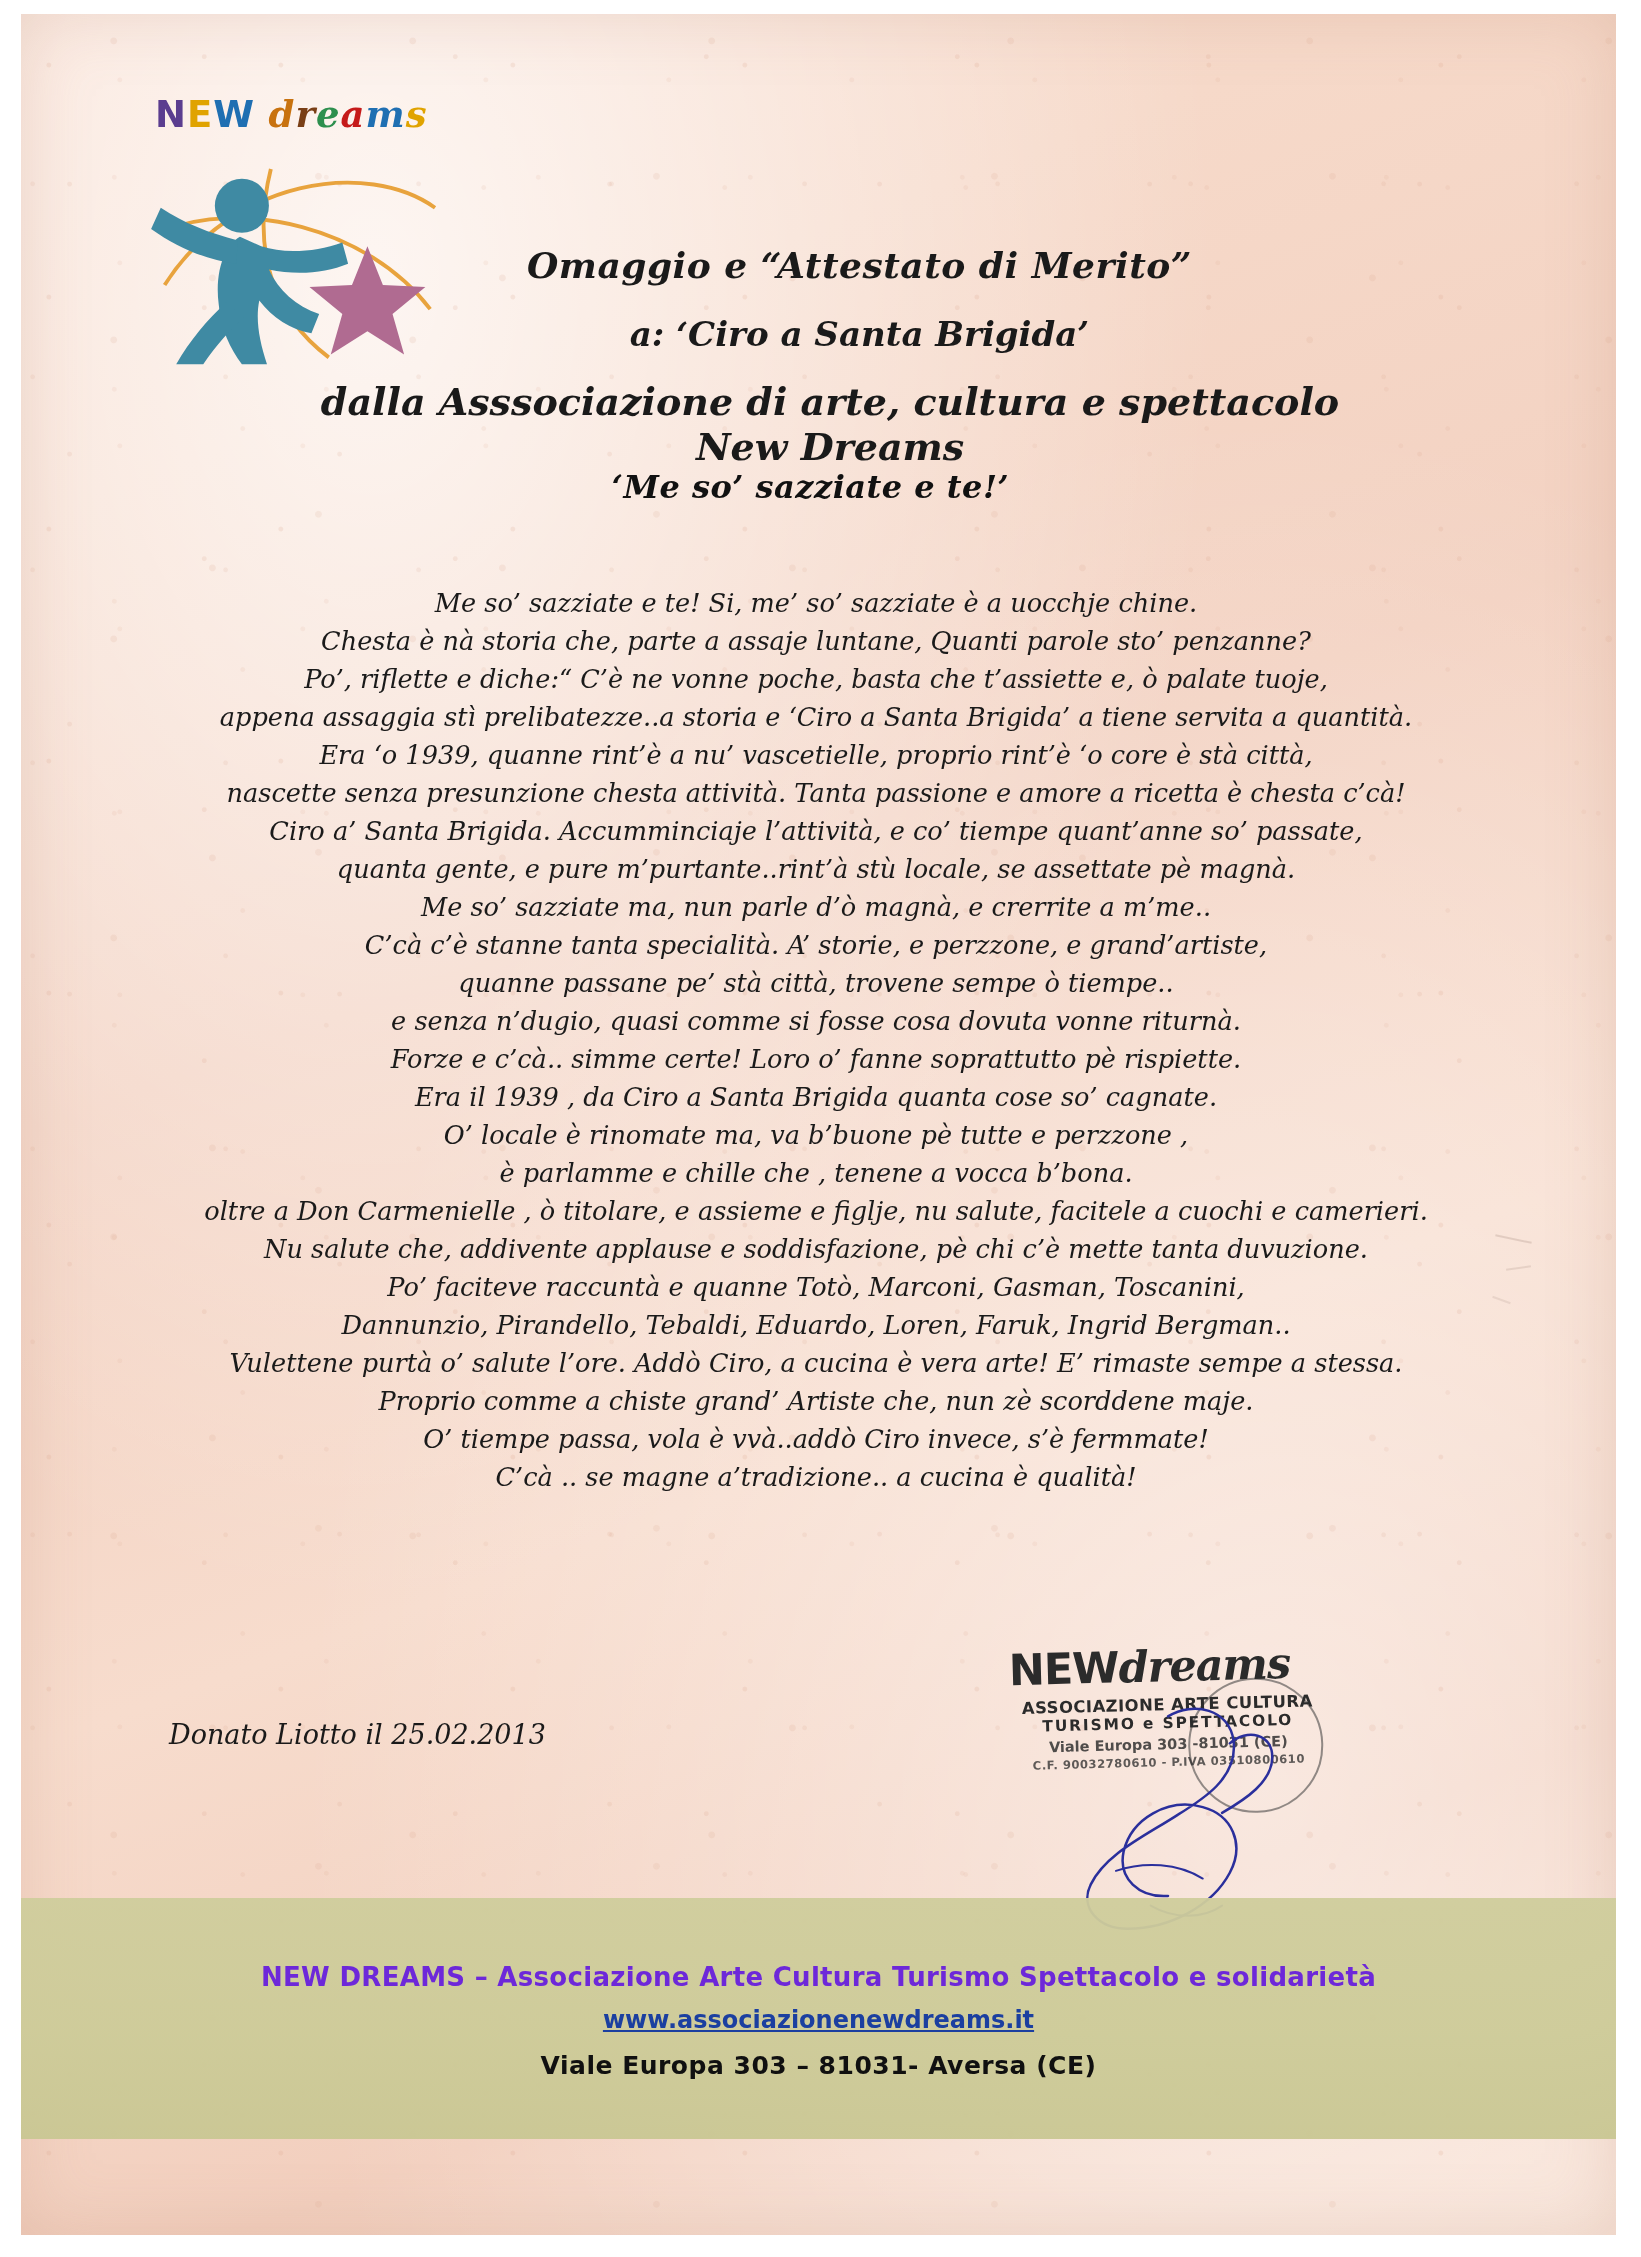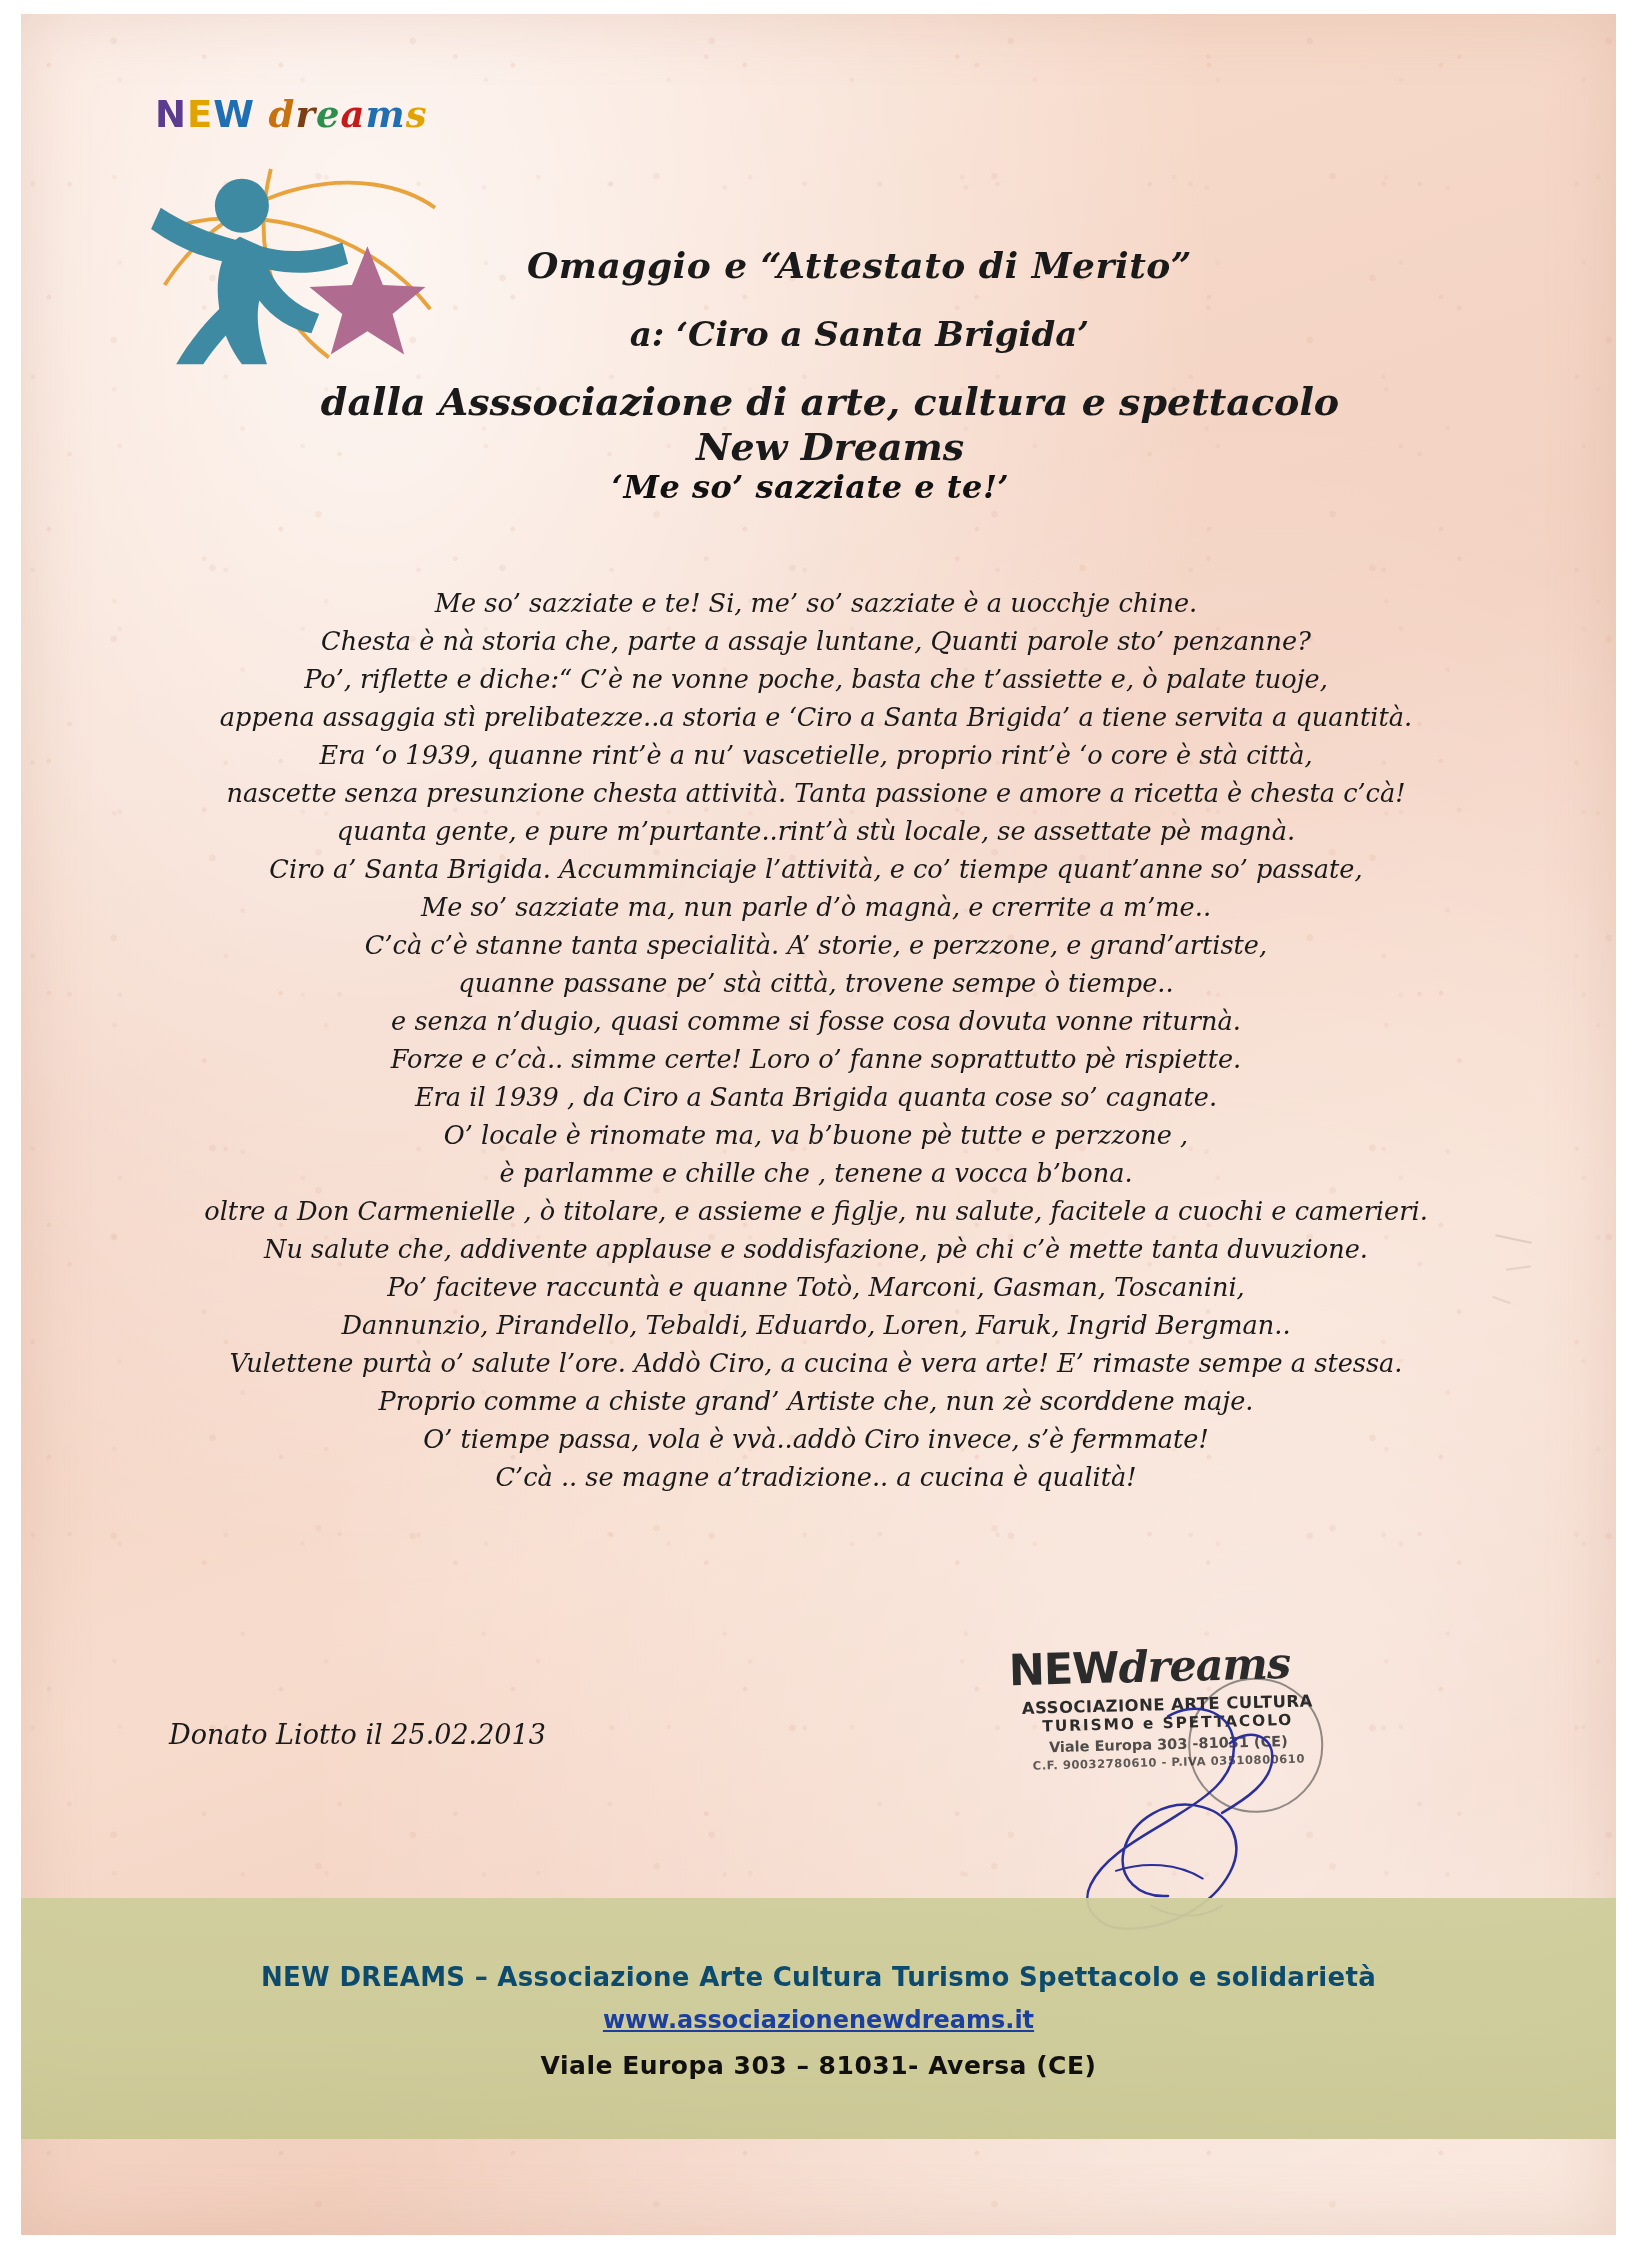--- a/index.html
+++ b/index.html
@@ -217,21 +217,21 @@
     opacity: 0.95;
   }
   .footer-line {
     position: absolute;
     width: 1595px;
     left: 21px;
     text-align: center;
     font-family: "DejaVu Sans", sans-serif;
     font-weight: bold;
   }
-  .footer-1 { top: 1962px; font-size: 26px; color: #0c4a6e; letter-spacing: 0.3px; }
+  .footer-1 { top: 1962px; font-size: 26px; color: #6d28d9; letter-spacing: 0.3px; }
   .footer-2 { top: 2006px; font-size: 24px; color: #1b3fa0; text-decoration: underline; }
   .footer-3 { top: 2051px; font-size: 25px; color: #101010; letter-spacing: 0.5px; }
 
   
   .blemish {
     position: absolute;
     background: rgba(120,90,80,0.35);
     pointer-events: none;
   }
 </style>
@@ -268,22 +268,22 @@
   <div class="title-3">dalla Asssociazione di arte, cultura e spettacolo New Dreams</div>
   <div class="poem-title">‘Me so’ sazziate e te!’</div>
 
   <div class="poem">
     <div class="line">Me so’ sazziate e te! Si, me’ so’ sazziate è a uocchje chine.</div>
     <div class="line">Chesta è nà storia che, parte a assaje luntane, Quanti parole sto’ penzanne?</div>
     <div class="line">Po’, riflette e diche:“ C’è ne vonne poche, basta che t’assiette e, ò palate tuoje,</div>
     <div class="line">appena assaggia stì prelibatezze..a storia e ‘Ciro a Santa Brigida’  a tiene servita a quantità.</div>
     <div class="line">Era ‘o 1939, quanne rint’è a nu’ vascetielle, proprio rint’è ‘o core è stà città,</div>
     <div class="line">nascette senza presunzione chesta attività. Tanta passione e amore a ricetta è chesta c’cà!</div>
+    <div class="line">Ciro a’ Santa Brigida. Accumminciaje l’attività, e co’ tiempe quant’anne so’ passate,</div>
     <div class="line">quanta gente, e pure m’purtante..rint’à  stù locale, se assettate pè magnà.</div>
-    <div class="line">Ciro a’ Santa Brigida. Accumminciaje l’attività, e co’ tiempe quant’anne so’ passate,</div>
     <div class="line">Me so’ sazziate ma, nun parle d’ò magnà, e crerrite a m’me..</div>
     <div class="line">C’cà c’è stanne tanta specialità. A’ storie, e perzzone, e grand’artiste,</div>
     <div class="line">quanne passane pe’ stà città, trovene sempe ò tiempe..</div>
     <div class="line">e senza n’dugio, quasi comme si fosse cosa dovuta vonne riturnà.</div>
     <div class="line">Forze e c’cà.. simme certe! Loro o’ fanne soprattutto  pè rispiette.</div>
     <div class="line">Era il 1939 , da Ciro a Santa Brigida quanta cose so’ cagnate.</div>
     <div class="line">O’ locale è rinomate ma, va b’buone pè tutte e perzzone ,</div>
     <div class="line">è parlamme e chille che , tenene a vocca b’bona.</div>
     <div class="line">oltre a Don Carmenielle , ò titolare, e assieme e figlje, nu salute, facitele a  cuochi e camerieri.</div>
     <div class="line">Nu salute che, addivente applause e soddisfazione, pè chi c’è mette tanta duvuzione.</div>

